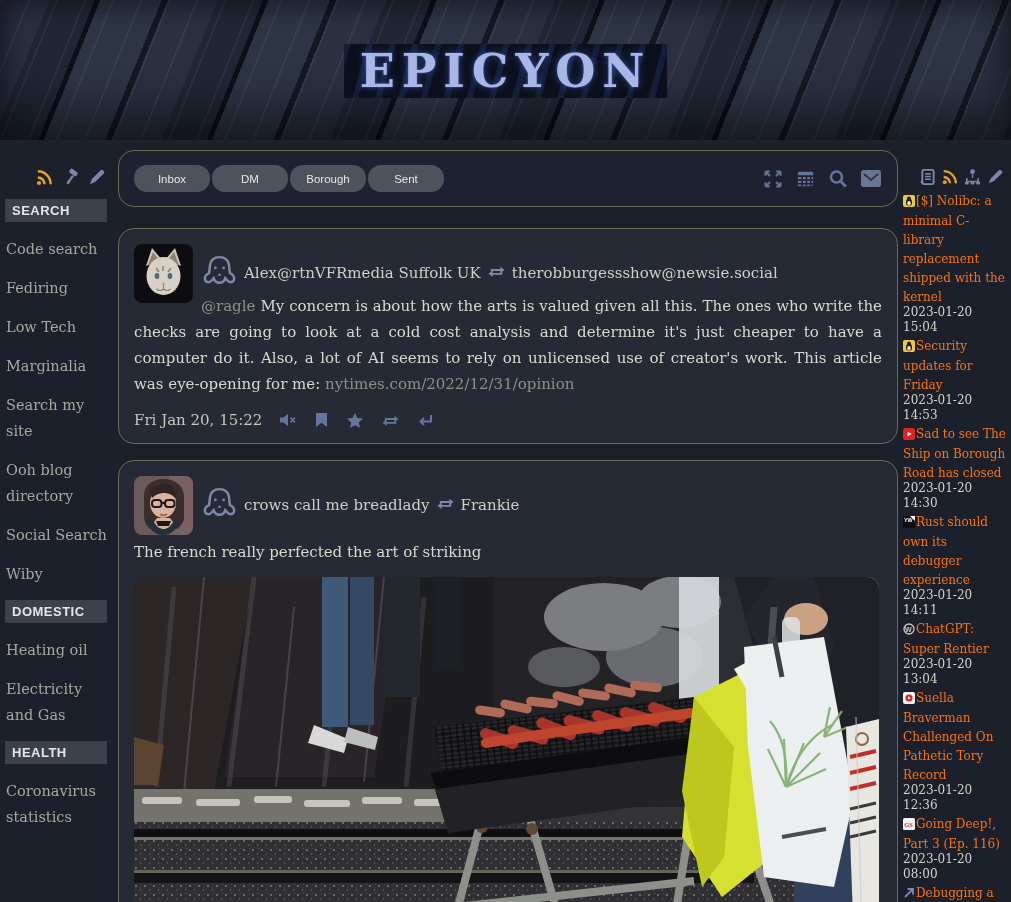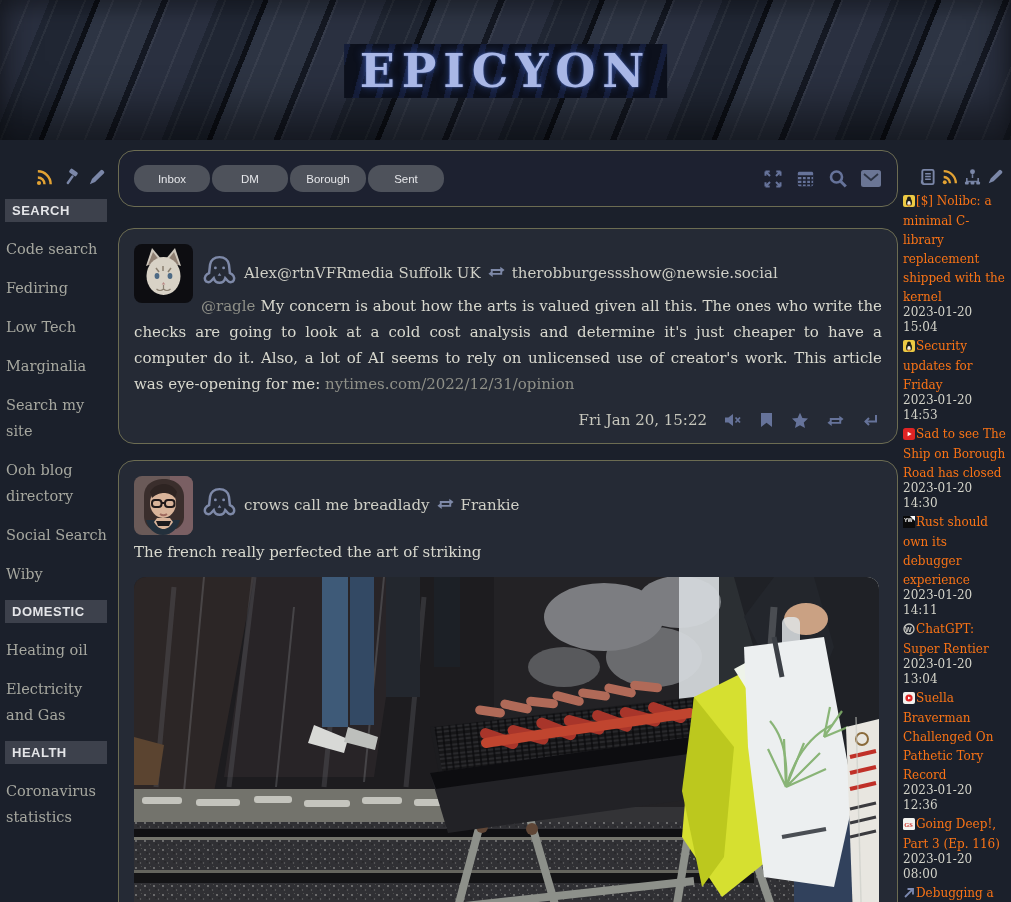--- a/index.html
+++ b/index.html
@@ -81,21 +81,21 @@
   }
   .post-card.first  { top:88px;  height:216px; }
   .post-card.second { top:320px; height:560px; }
 
   .avatar { float:left; width:59px; height:59px; border-radius:8px; margin-right:8px; cursor:pointer; }
   .post-head { display:flex; align-items:center; gap:6px; padding-top:8px; min-height:44px; }
   .post-author, .post-via { font-size:15px; color:#cfcfc6; cursor:pointer; }
   .post-body { clear:none; font-size:15px; line-height:26px; color:#d8d8ce; text-align:justify; }
   .second .post-body { margin-top:14px; text-align:left; }
   .dim { color:#8f9088; }
-  .post-footer { display:flex; justify-content:flex-end; align-items:center; gap:17px; margin-top:14px; padding-right:4px; }
+  .post-footer { display:flex; align-items:center; gap:17px; margin-top:14px; padding-right:4px; }
   .post-date { font-size:15px; color:#c6c6bc; cursor:pointer; }
   .act { cursor:pointer; display:flex; }
 
   .post-photo {
     margin-top:12px; width:745px; height:430px;
     border-radius:12px; overflow:hidden; background:#333336;
   }
   .post-photo svg { display:block; }
 
   

